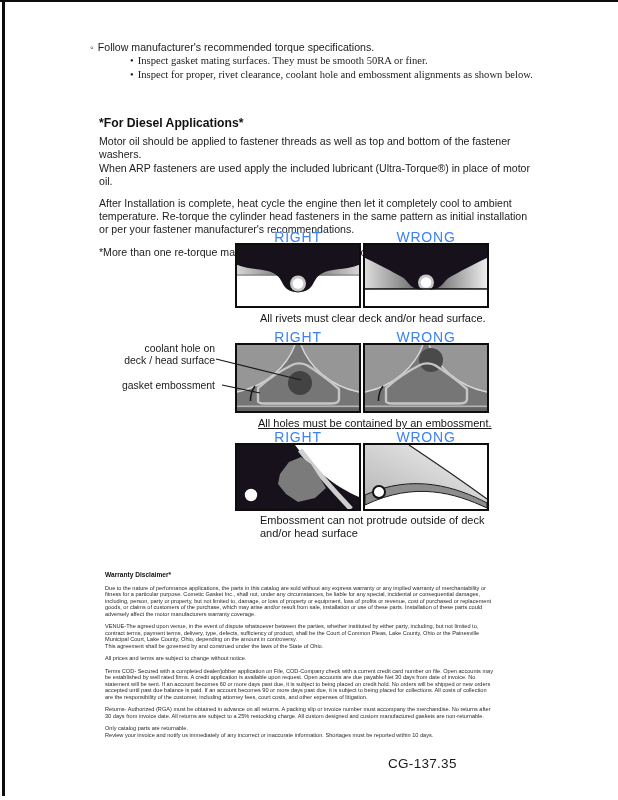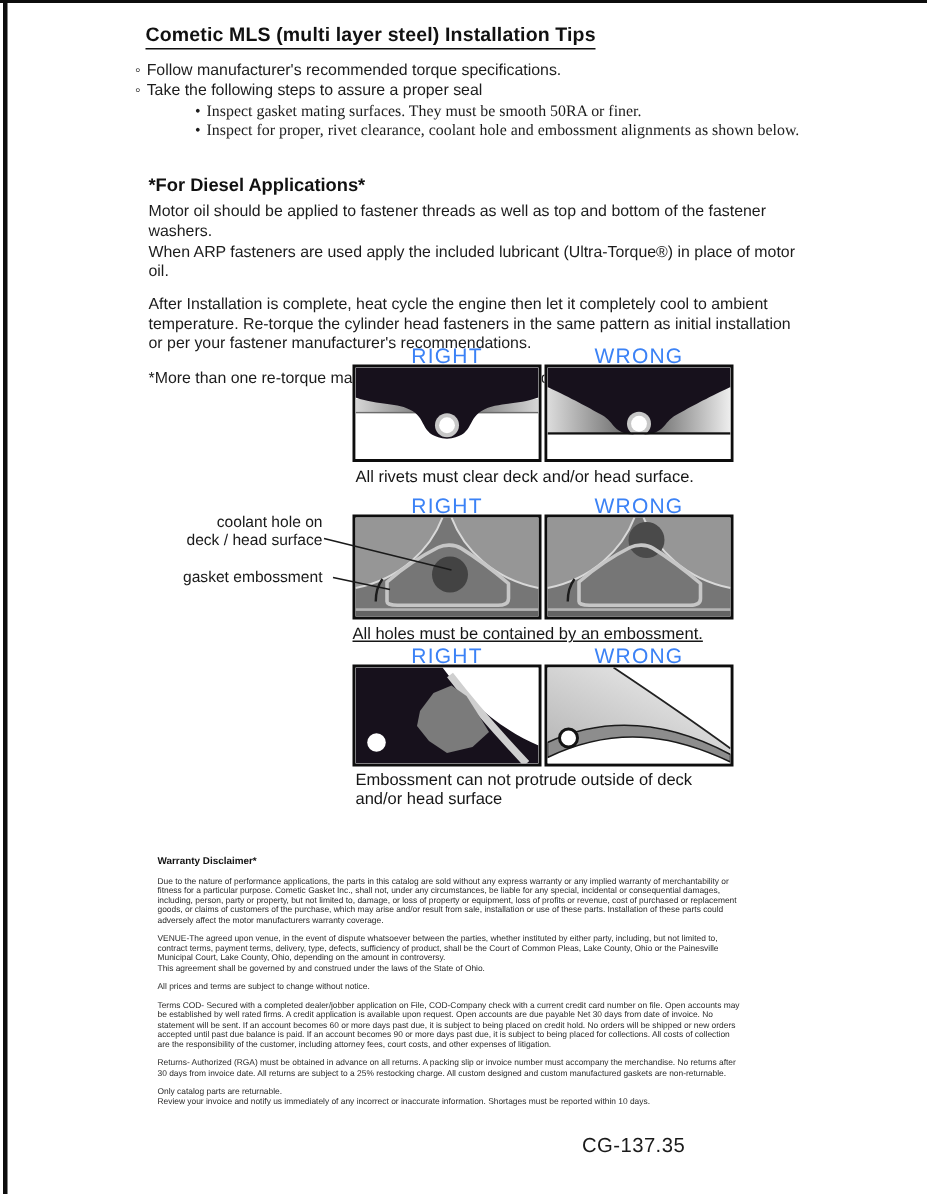--- a/index.html
+++ b/index.html
@@ -22,45 +22,43 @@
   .sb::before { content: "•"; margin-right: 4px; }
 
   .diesel { position: absolute; left: 99px; top: 117px; width: 438px; font-size: 10.6px; line-height: 13.2px; }
   .diesel .h2 { font-size: 12.2px; font-weight: bold; margin: 0 0 5px 0; color:#111; }
   .diesel p { margin: 0 0 9px 0; white-space: pre-line; }
 
   .dg-header { position: absolute; width: 126px; text-align: center; font-size: 14px; letter-spacing: 0.8px; color: #3b82f6; }
   .dg-box { position: absolute; width: 126px; border: 2px solid #0d0d0d; background: #fff; }
   .dg-box svg { display: block; }
 
-  .caption { position: absolute; font-size: 11px; color: #161616; line-height: 13px; }
+  .caption { position: absolute; font-size: 11px; color: #161616; line-height: 13px; margin-left: 23px; }
   .pre { white-space: pre-line; }
 
   .lbl { position: absolute; font-size: 10.4px; line-height: 11.8px; text-align: right; width: 107px; left: 108px; color:#1a1a1a; }
 
   .pointer-overlay { position: absolute; left: 205px; top: 352px; pointer-events: none; }
 
   .disclaimer { position: absolute; left: 105px; top: 572px; width: 414px; font-size: 5.6px; line-height: 6.5px; color: #2a2a2a; }
   .disclaimer .h3 { font-size: 6.6px; font-weight: bold; margin: 0 0 6px 0; color: #111; }
   .disclaimer p { margin: 0 0 6px 0; white-space: pre-line; }
 
   .footer-code { position: absolute; left: 388px; top: 756px; font-size: 13.5px; letter-spacing: 0.3px; color: #1a1a1a; }
 </style>
 </head>
 <body>
 
 <div class="page">
   <div class="edge-left"></div>
   <div class="edge-top"></div>
 
-  <div class="title">Cometic MLS (multi layer steel) Installation Tips</div>
 
   <div class="tips">
     <div class="b">Follow manufacturer's recommended torque specifications.</div>
-    <div class="b">Take the following steps to assure a proper seal</div>
     <div class="sb">Inspect gasket mating surfaces.  They must be smooth 50RA or finer.</div>
     <div class="sb">Inspect for proper, rivet clearance, coolant hole and embossment alignments as shown below.</div>
   </div>
 
   <div class="diesel">
     <div class="h2">*For Diesel Applications*</div>
     <p>Motor oil should be applied to fastener threads as well as top and bottom of the fastener washers.
 When ARP fasteners are used apply the included lubricant (Ultra-Torque®) in place of motor oil.</p>
     <p>After Installation is complete, heat cycle the engine then let it completely cool to ambient
 temperature. Re-torque the cylinder head fasteners in the same pattern as initial installation

